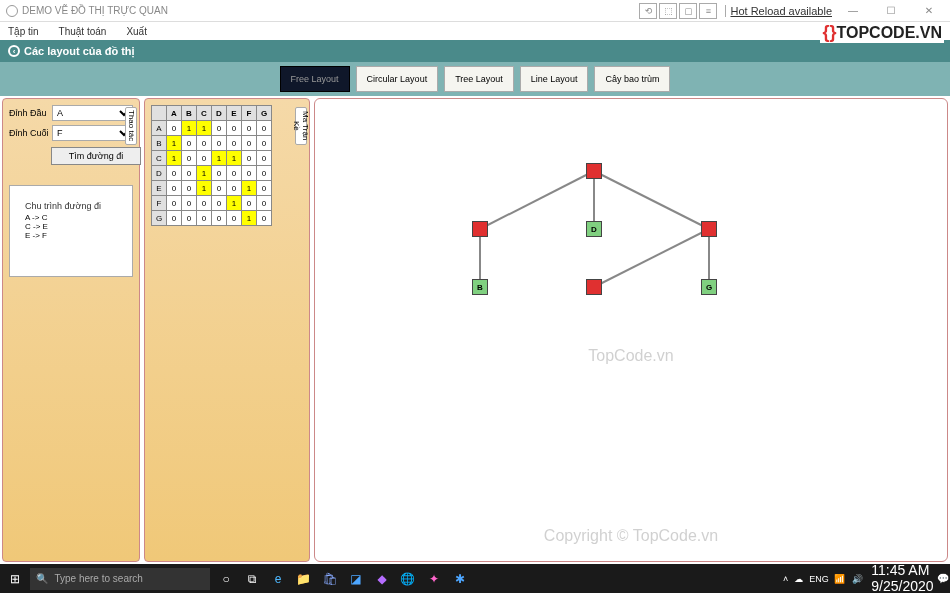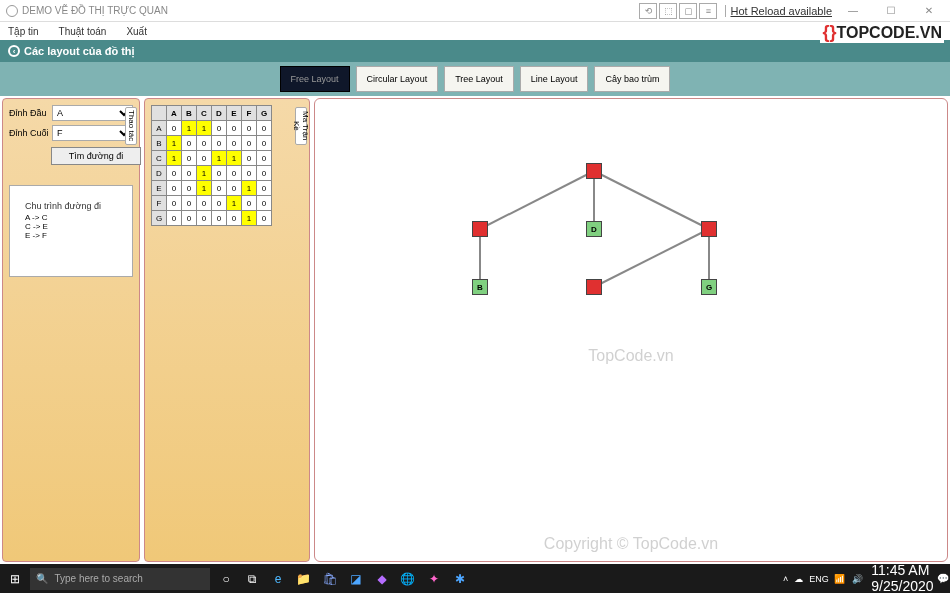--- a/index.html
+++ b/index.html
@@ -50,21 +50,21 @@
 
 .graph-canvas { position: relative; width: 100%; height: 100%; }
 .node { position: absolute; width: 16px; height: 16px; border: 1px solid #444; display: flex; align-items: center; justify-content: center; font-size: 8px; font-weight: bold; }
 .node.red { background: #e03030; }
 .node.green { background: #80d080; }
 svg.edges { position: absolute; top: 0; left: 0; width: 100%; height: 100%; }
 svg.edges line { stroke: #888; stroke-width: 2; }
 
 .watermark { position: absolute; font-size: 16px; color: rgba(120,120,120,0.35); font-weight: 500;}
 .wm1 { top: 248px; left: 50%; transform: translateX(-50%); }
-.wm2 { bottom: 8px; left: 50%; transform: translateX(-50%); }
+.wm2 { bottom: 16px; left: 50%; transform: translateX(-50%); }
 .brand { position: absolute; top: 22px; right: 6px; font-size: 16px; font-weight: bold; color: #222; z-index: 100; background:#ffffff; padding: 0 2px;}
 .brand .red-brace { color: #e03030; font-size:18px;}
 
 .taskbar { position: absolute; bottom: 0; left: 0; right: 0; height: 29px; background: #1a1a1a; display: flex; align-items: center; color: #fff; font-size: 10px; }
 .taskbar .start { width: 30px; text-align: center; font-size: 12px; }
 .taskbar .search { flex: 0 0 180px; height: 22px; background: #333; display: flex; align-items: center; padding: 0 6px; gap: 6px; color: #aaa; font-size: 10px; }
 .taskbar .spacer { flex: 1; }
 .taskbar .icons { display: flex; gap: 2px; align-items: center; padding: 0 4px; }
 .taskbar .icons .ti { width: 24px; height: 22px; display: flex; align-items: center; justify-content: center; font-size: 12px; }
 .taskbar .tray { display: flex; align-items: center; gap: 6px; padding: 0 8px; font-size: 9px; }

